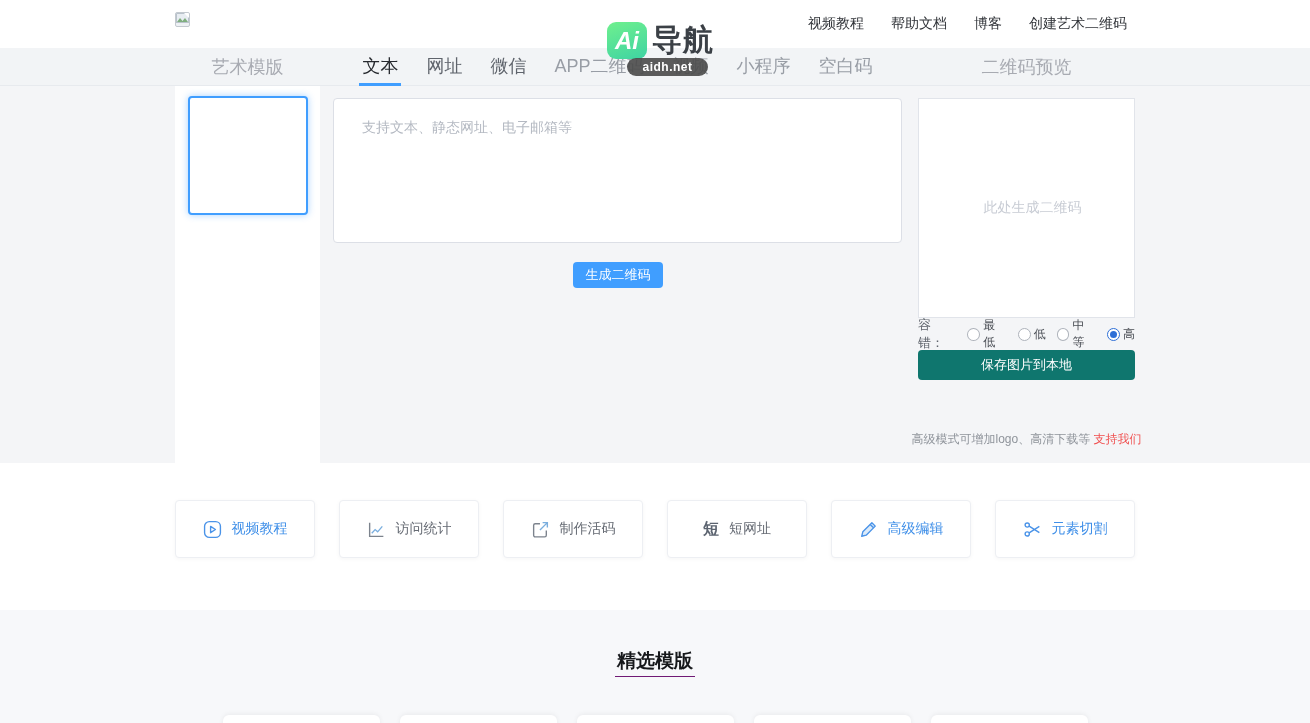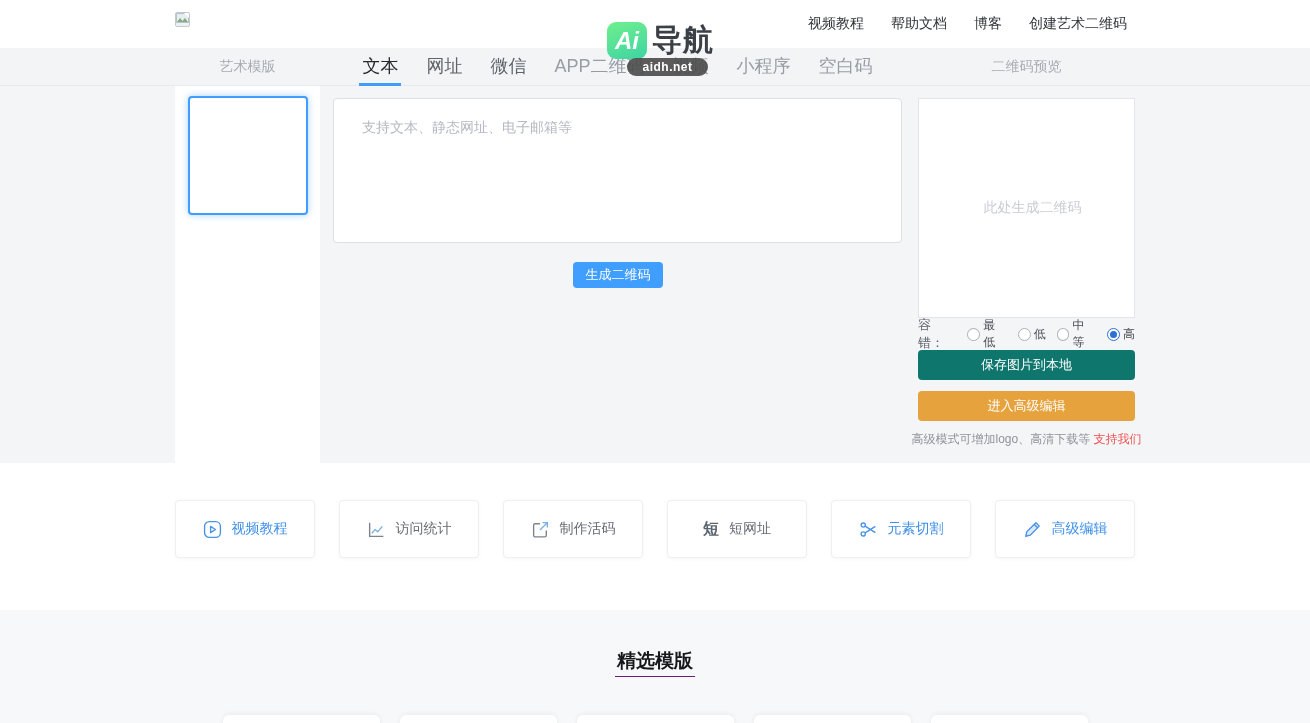--- a/index.html
+++ b/index.html
@@ -24,21 +24,21 @@
   .wm-txt { font-size:30px; font-weight:bold; color:#3b4046; letter-spacing:1px; }
   .wm-badge { position:absolute; left:627px; top:58px; width:81px; height:18px;
     background:rgba(74,74,74,0.9); border-radius:9px; color:#fff; font-size:12px; font-weight:bold;
     display:flex; align-items:center; justify-content:center; letter-spacing:0.5px; }
 
   
   .tabbar { position:relative; width:100%; height:38px; background:#f2f4f6; border-bottom:1px solid #e7eaee; }
   .tab-left  { position:absolute; left:175px; width:145px; height:100%; display:flex; align-items:center; justify-content:center; }
   .tab-mid   { position:absolute; left:333px; width:569px; height:100%; display:flex; align-items:center; justify-content:center; gap:22px; }
   .tab-right { position:absolute; left:918px; width:217px; height:100%; display:flex; align-items:center; justify-content:center; }
-  .side-label { font-size:14px; color:#a8abb2; }
+  .side-label { font-size:18px; color:#a8abb2; }
   .tab { font-size:18px; color:#5f646c; height:38px; line-height:36px; padding:0 3px; cursor:pointer; white-space:nowrap; }
   .tab.active { color:#26292e; border-bottom:3px solid #409eff; }
   .tab.muted { color:#989da5; }
 
   
   .main { position:relative; width:100%; height:377px; background:#f4f5f7; }
   .sidebar { position:absolute; left:175px; top:0; width:145px; height:100%; background:#fff; }
   .thumb { position:absolute; left:13px; top:10px; width:120px; height:119px; background:#fff;
     border:2px solid #409eff; border-radius:4px; box-shadow:0 0 7px rgba(64,158,255,0.45); cursor:pointer; }
   .qr-input { position:absolute; left:333px; top:12px; width:569px; height:145px; background:#fff;
@@ -160,21 +160,20 @@
       <span class="radio-dot"></span>
       <span>中等</span>
     </label>
     <label class="radio-opt selected">
       <span class="radio-dot"></span>
       <span>高</span>
     </label>
   </div>
 
   <button class="save-btn">保存图片到本地</button>
-  <button class="adv-btn">进入高级编辑</button>
 
   <div class="note">
     <span>高级模式可增加logo、高清下载等</span>
     <a>支持我们</a>
   </div>
 </div>
 
 <div class="features">
   <div class="feat-row">
     <div class="feat-card accent">
@@ -204,36 +203,36 @@
       </span>
       <span class="lbl">制作活码</span>
     </div>
     <div class="feat-card">
       <span class="feat-icon short-char">短</span>
       <span class="lbl">短网址</span>
     </div>
     <div class="feat-card accent">
       <span class="feat-icon">
         <svg width="19" height="19" viewBox="0 0 18 18" fill="none" stroke="currentColor" stroke-width="1.3">
+          <path d="M12.2 2.6l3.2 3.2-8.6 8.6-4.2 1 1-4.2z" fill="#dcebfa" stroke-linejoin="round"></path>
+          <path d="M10.6 4.2l3.2 3.2"></path>
+        </svg>
+      </span>
+      <span class="lbl">高级编辑</span>
+    </div>
+    <div class="feat-card accent">
+      <span class="feat-icon">
+        <svg width="19" height="19" viewBox="0 0 18 18" fill="none" stroke="currentColor" stroke-width="1.3">
           <circle cx="4" cy="4.8" r="2"></circle>
           <circle cx="4" cy="13.2" r="2"></circle>
           <path d="M5.8 5.8L15.5 12M5.8 12.2L15.5 6"></path>
         </svg>
       </span>
       <span class="lbl">元素切割</span>
     </div>
-    <div class="feat-card accent">
-      <span class="feat-icon">
-        <svg width="19" height="19" viewBox="0 0 18 18" fill="none" stroke="currentColor" stroke-width="1.3">
-          <path d="M12.2 2.6l3.2 3.2-8.6 8.6-4.2 1 1-4.2z" fill="#dcebfa" stroke-linejoin="round"></path>
-          <path d="M10.6 4.2l3.2 3.2"></path>
-        </svg>
-      </span>
-      <span class="lbl">高级编辑</span>
-    </div>
   </div>
 </div>
 
 <div class="featured">
   <div class="featured-title-wrap">
     <span class="featured-title">精选模版</span>
   </div>
   <div class="tpl-row">
     <div class="tpl-card"></div>
     <div class="tpl-card"></div>

